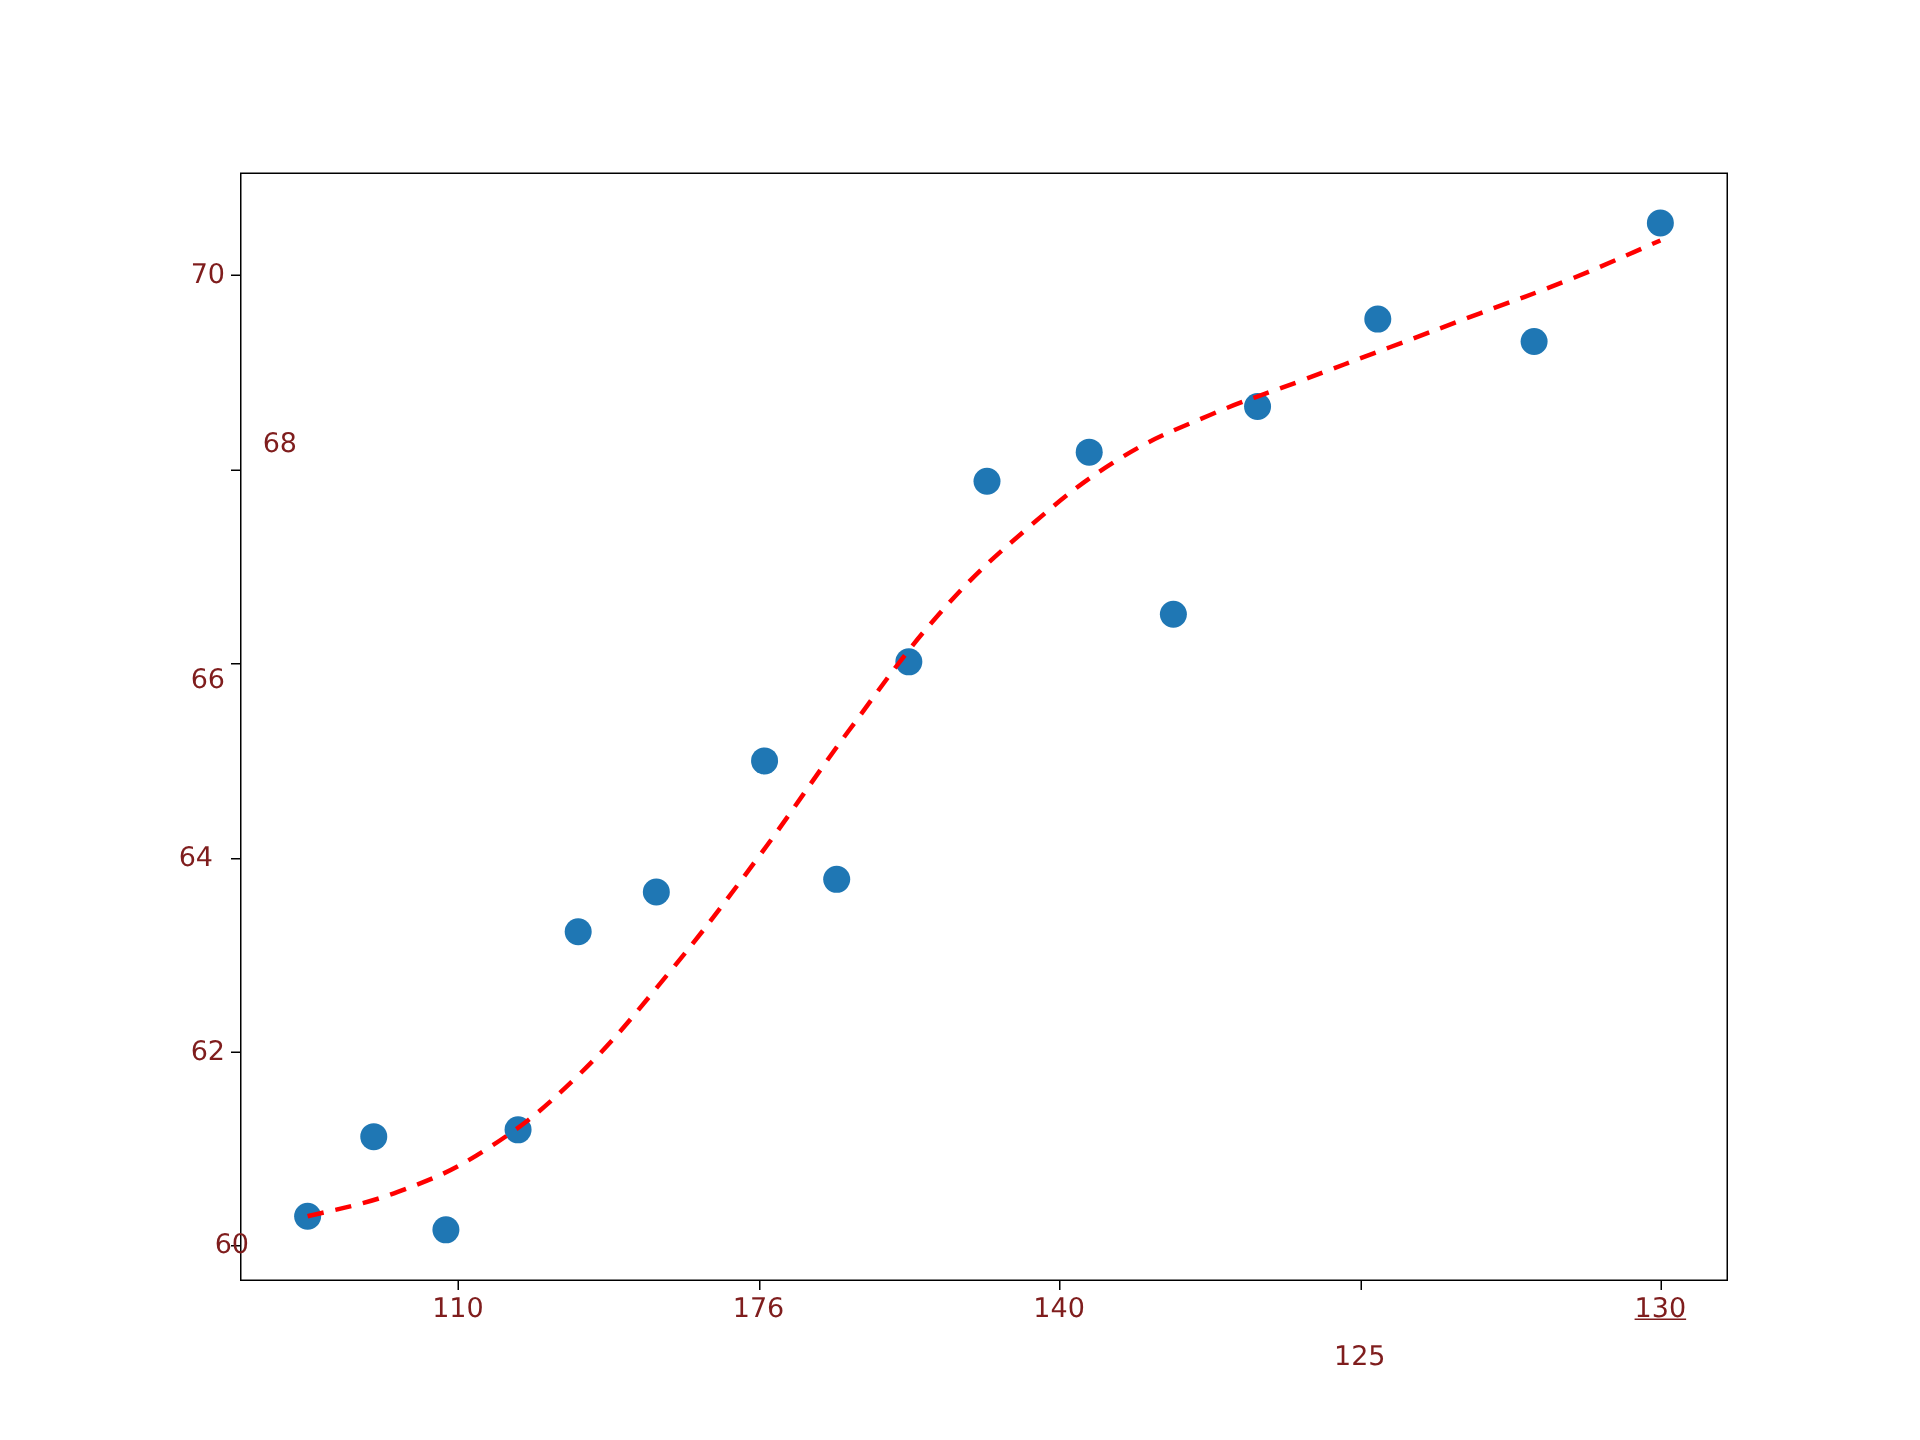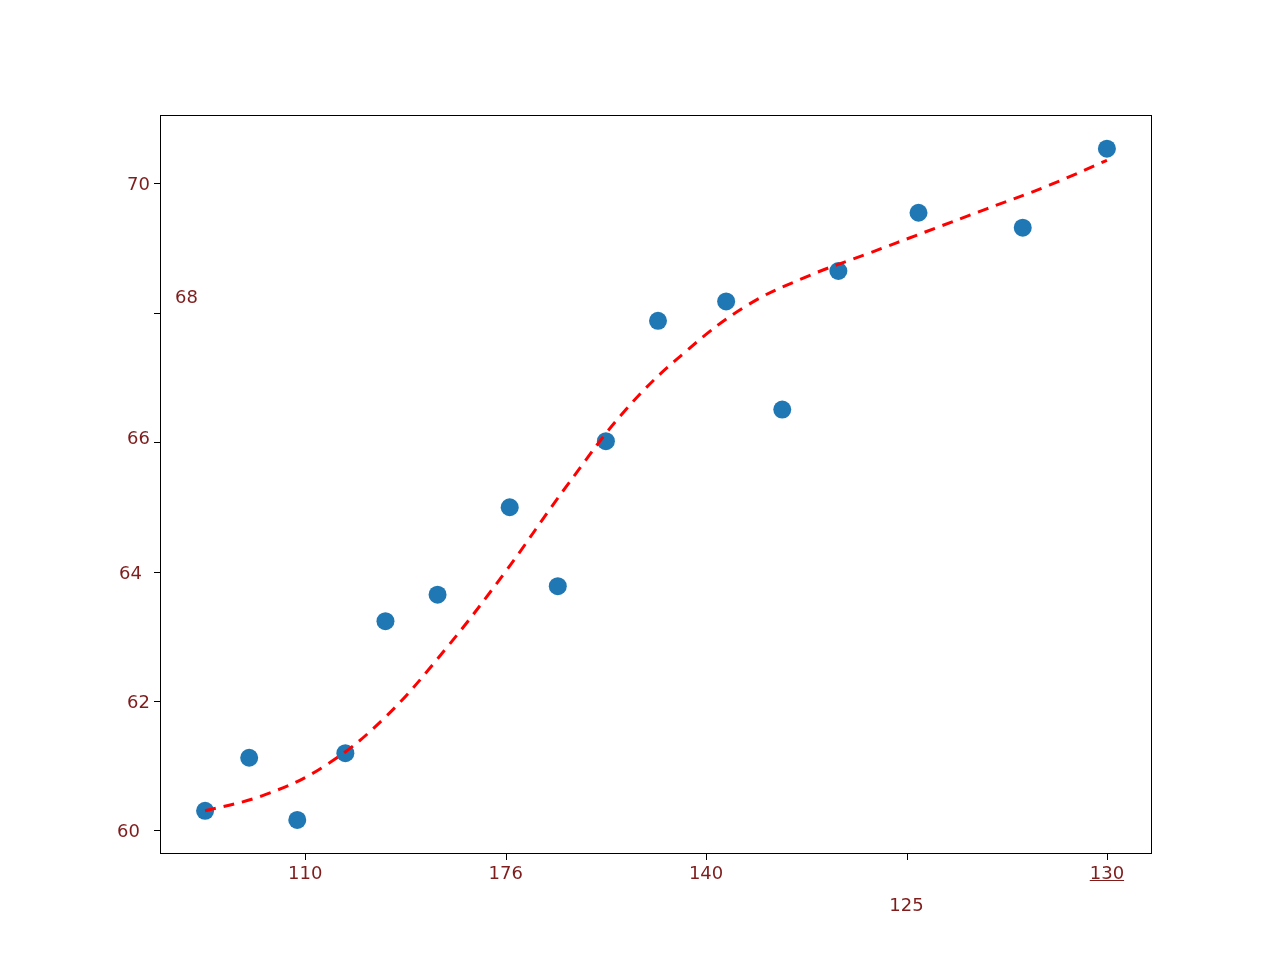--- a/index.html
+++ b/index.html
@@ -74,25 +74,25 @@
       <div class="tick-label x" style="left: 305.293px; top: 862.4px;">110</div>
       <div class="tick-mark x" style="left: 505.697px; top: 854.4px;"></div>
       <div class="tick-label x" style="left: 505.697px; top: 862.4px;">176</div>
       <div class="tick-mark x" style="left: 706.101px; top: 854.4px;"></div>
       <div class="tick-label x" style="left: 706.101px; top: 862.4px;">140</div>
       <div class="tick-mark x" style="left: 906.505px; top: 854.4px;"></div>
       <div class="tick-label x" style="left: 906.505px; top: 862.4px; margin-top: 32px;">125</div>
       <div class="tick-mark x" style="left: 1106.91px; top: 854.4px;"></div>
       <div class="tick-label x" style="left: 1106.91px; top: 862.4px; text-decoration: underline;">130</div>
       <div class="tick-mark y" style="left: 154px; top: 830.45px;"></div>
-      <div class="tick-label y" style="left: 140px; top: 830.45px;">60</div>
+      <div class="tick-label y" style="left: 166px; top: 830.45px;">60</div>
       <div class="tick-mark y" style="left: 154px; top: 700.993px;"></div>
       <div class="tick-label y" style="left: 150px; top: 700.993px; text-align: right;">62</div>
       <div class="tick-mark y" style="left: 154px; top: 571.536px;"></div>
       <div class="tick-label y" style="left: 142px; top: 571.536px;">64</div>
       <div class="tick-mark y" style="left: 154px; top: 442.079px;"></div>
-      <div class="tick-label y" style="left: 150px; top: 437px;">66</div>
+      <div class="tick-label y" style="left: 150px; top: 453px;">66</div>
       <div class="tick-mark y" style="left: 154px; top: 312.622px;"></div>
       <div class="tick-label y" style="left: 150px; top: 296px; margin-left: 48px;">68</div>
       <div class="tick-mark y" style="left: 154px; top: 183.165px;"></div>
       <div class="tick-label y" style="left: 150px; top: 183.165px;">70</div>
     </div>
 </div>
 
 </body></html>

